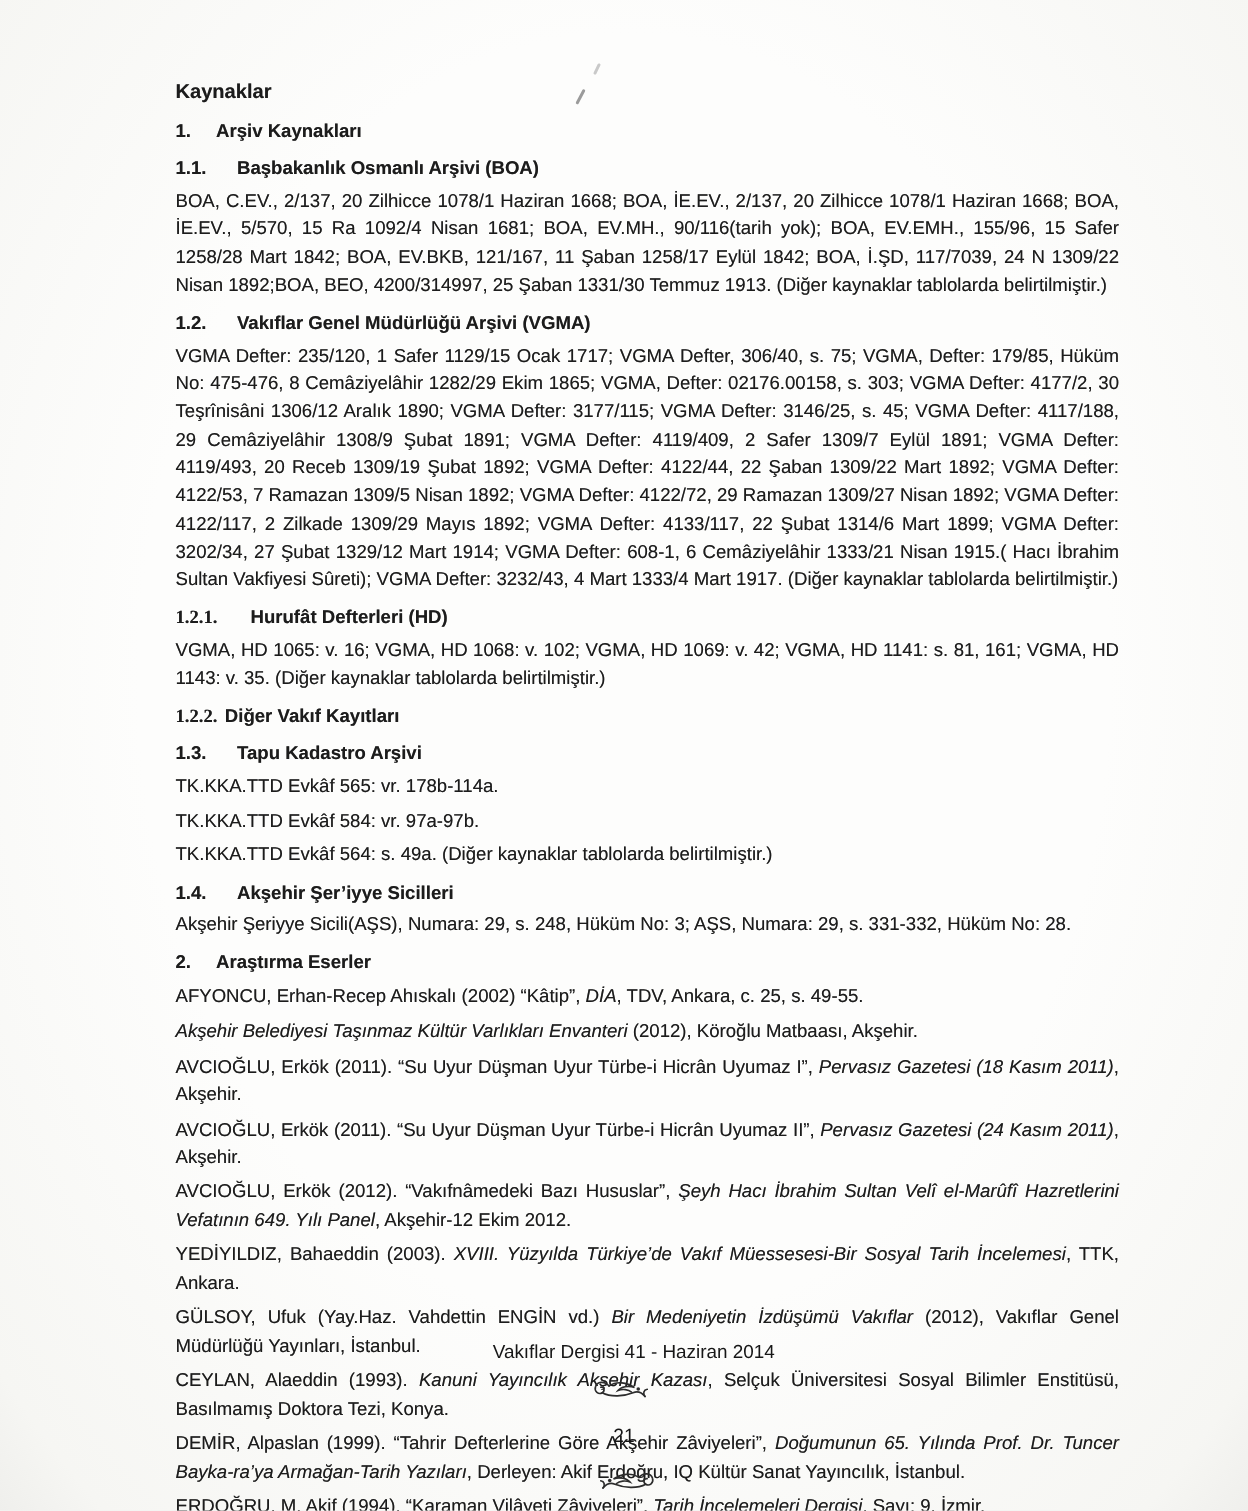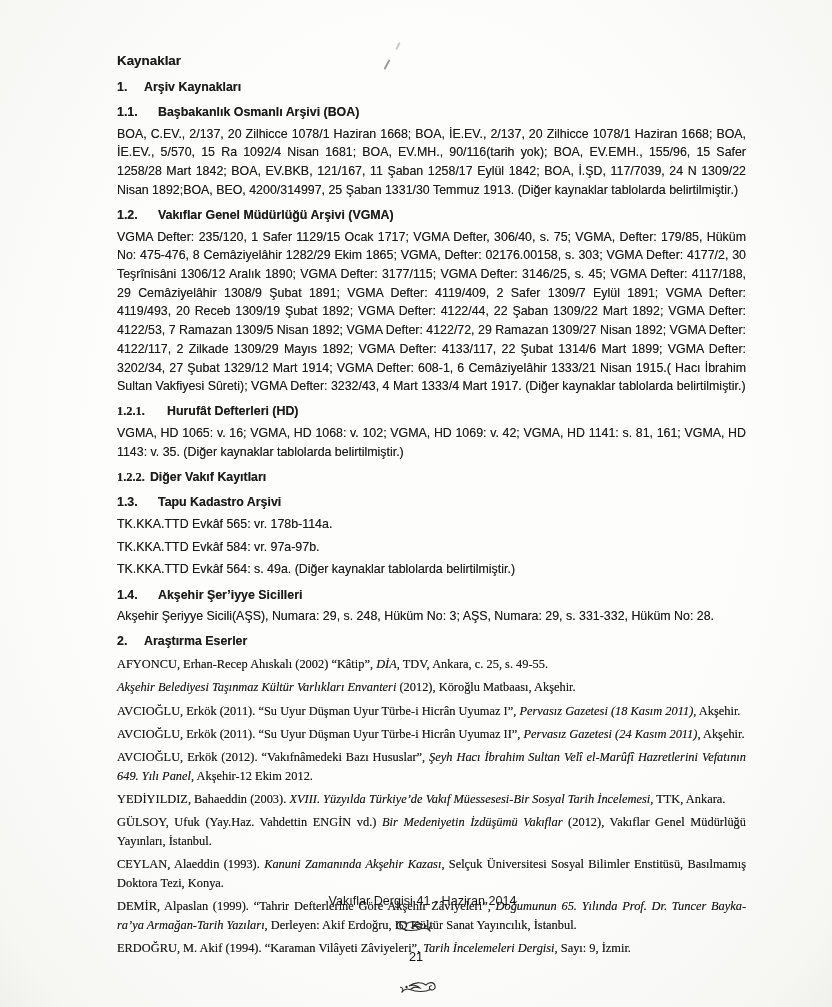--- a/index.html
+++ b/index.html
@@ -53,21 +53,21 @@
   }
   .h .num { display: inline-block; }
   .lvl1 .num { min-width: 27px; }
   .lvl2 .num { min-width: 41px; }
   .lvl3 .num { min-width: 50px; font-family: Liberation Serif, serif; }
   .tight .num { min-width: 0; margin-right: 5px; }
   .para, .ref {
     margin: 3px 0 4px 0;
     text-align: justify;
   }
-  .ref { margin: 4px 0 4.5px 0; font-family: Liberation Serif, serif; }
+  .ref { margin: 4px 0 4.5px 0; }
   .footer {
     position: absolute;
     left: 0;
     bottom: 0;
     width: 100%;
     text-align: center;
   }
   .journal-line {
     font-size: 12.6px;
     margin-bottom: 11px;
@@ -130,21 +130,21 @@
 
     <p class="h lvl1"><span class="num">2.</span><span class="htext">Araştırma Eserler</span></p>
 
     <p class="ref"><span>AFYONCU, Erhan-Recep Ahıskalı (2002) “Kâtip”, </span><i>DİA</i><span>, TDV, Ankara, c. 25, s. 49-55.</span></p>
     <p class="ref"><i>Akşehir Belediyesi Taşınmaz Kültür Varlıkları Envanteri</i><span> (2012), Köroğlu Matbaası, Akşehir.</span></p>
     <p class="ref"><span>AVCIOĞLU, Erkök (2011). “Su Uyur Düşman Uyur Türbe-i Hicrân Uyumaz I”, </span><i>Pervasız Gazetesi (18 Kasım 2011)</i><span>, Akşehir.</span></p>
     <p class="ref"><span>AVCIOĞLU, Erkök (2011). “Su Uyur Düşman Uyur Türbe-i Hicrân Uyumaz II”, </span><i>Pervasız Gazetesi (24 Kasım 2011)</i><span>, Akşehir.</span></p>
     <p class="ref"><span>AVCIOĞLU, Erkök (2012). “Vakıfnâmedeki Bazı Hususlar”, </span><i>Şeyh Hacı İbrahim Sultan Velî el-Marûfî Hazretlerini Vefatının 649. Yılı Panel</i><span>, Akşehir-12 Ekim 2012.</span></p>
     <p class="ref"><span>YEDİYILDIZ, Bahaeddin (2003). </span><i>XVIII. Yüzyılda Türkiye’de Vakıf Müessesesi-Bir Sosyal Tarih İncelemesi</i><span>, TTK, Ankara.</span></p>
     <p class="ref"><span>GÜLSOY, Ufuk (Yay.Haz. Vahdettin ENGİN vd.) </span><i>Bir Medeniyetin İzdüşümü Vakıflar</i><span> (2012), Vakıflar Genel Müdürlüğü Yayınları, İstanbul.</span></p>
-    <p class="ref"><span>CEYLAN, Alaeddin (1993). </span><i>Kanuni Zamanında Akşehir Kazası</i><span>, Selçuk Üniversitesi Sosyal Bilimler Enstitüsü, Basılmamış Doktora Tezi, Konya.</span></p>
+    <p class="ref"><span>CEYLAN, Alaeddin (1993). </span><i>Kanuni Yayıncılık Akşehir Kazası</i><span>, Selçuk Üniversitesi Sosyal Bilimler Enstitüsü, Basılmamış Doktora Tezi, Konya.</span></p>
     <p class="ref"><span>DEMİR, Alpaslan (1999). “Tahrir Defterlerine Göre Akşehir Zâviyeleri”, </span><i>Doğumunun 65. Yılında Prof. Dr. Tuncer Bayka-ra’ya Armağan-Tarih Yazıları</i><span>, Derleyen: Akif Erdoğru, IQ Kültür Sanat Yayıncılık, İstanbul.</span></p>
     <p class="ref"><span>ERDOĞRU, M. Akif (1994). “Karaman Vilâyeti Zâviyeleri”, </span><i>Tarih İncelemeleri Dergisi</i><span>, Sayı: 9, İzmir.</span></p>
 
   </div>
 
   <div class="footer">
     <div class="journal-line">Vakıflar Dergisi 41 - Haziran 2014</div>
     <div class="pageno-row">
       <svg class="orn left" width="44" height="14" viewBox="0 0 44 14">
         <g fill="none" stroke="#2c2c2c" stroke-width="1.1" stroke-linecap="round">

